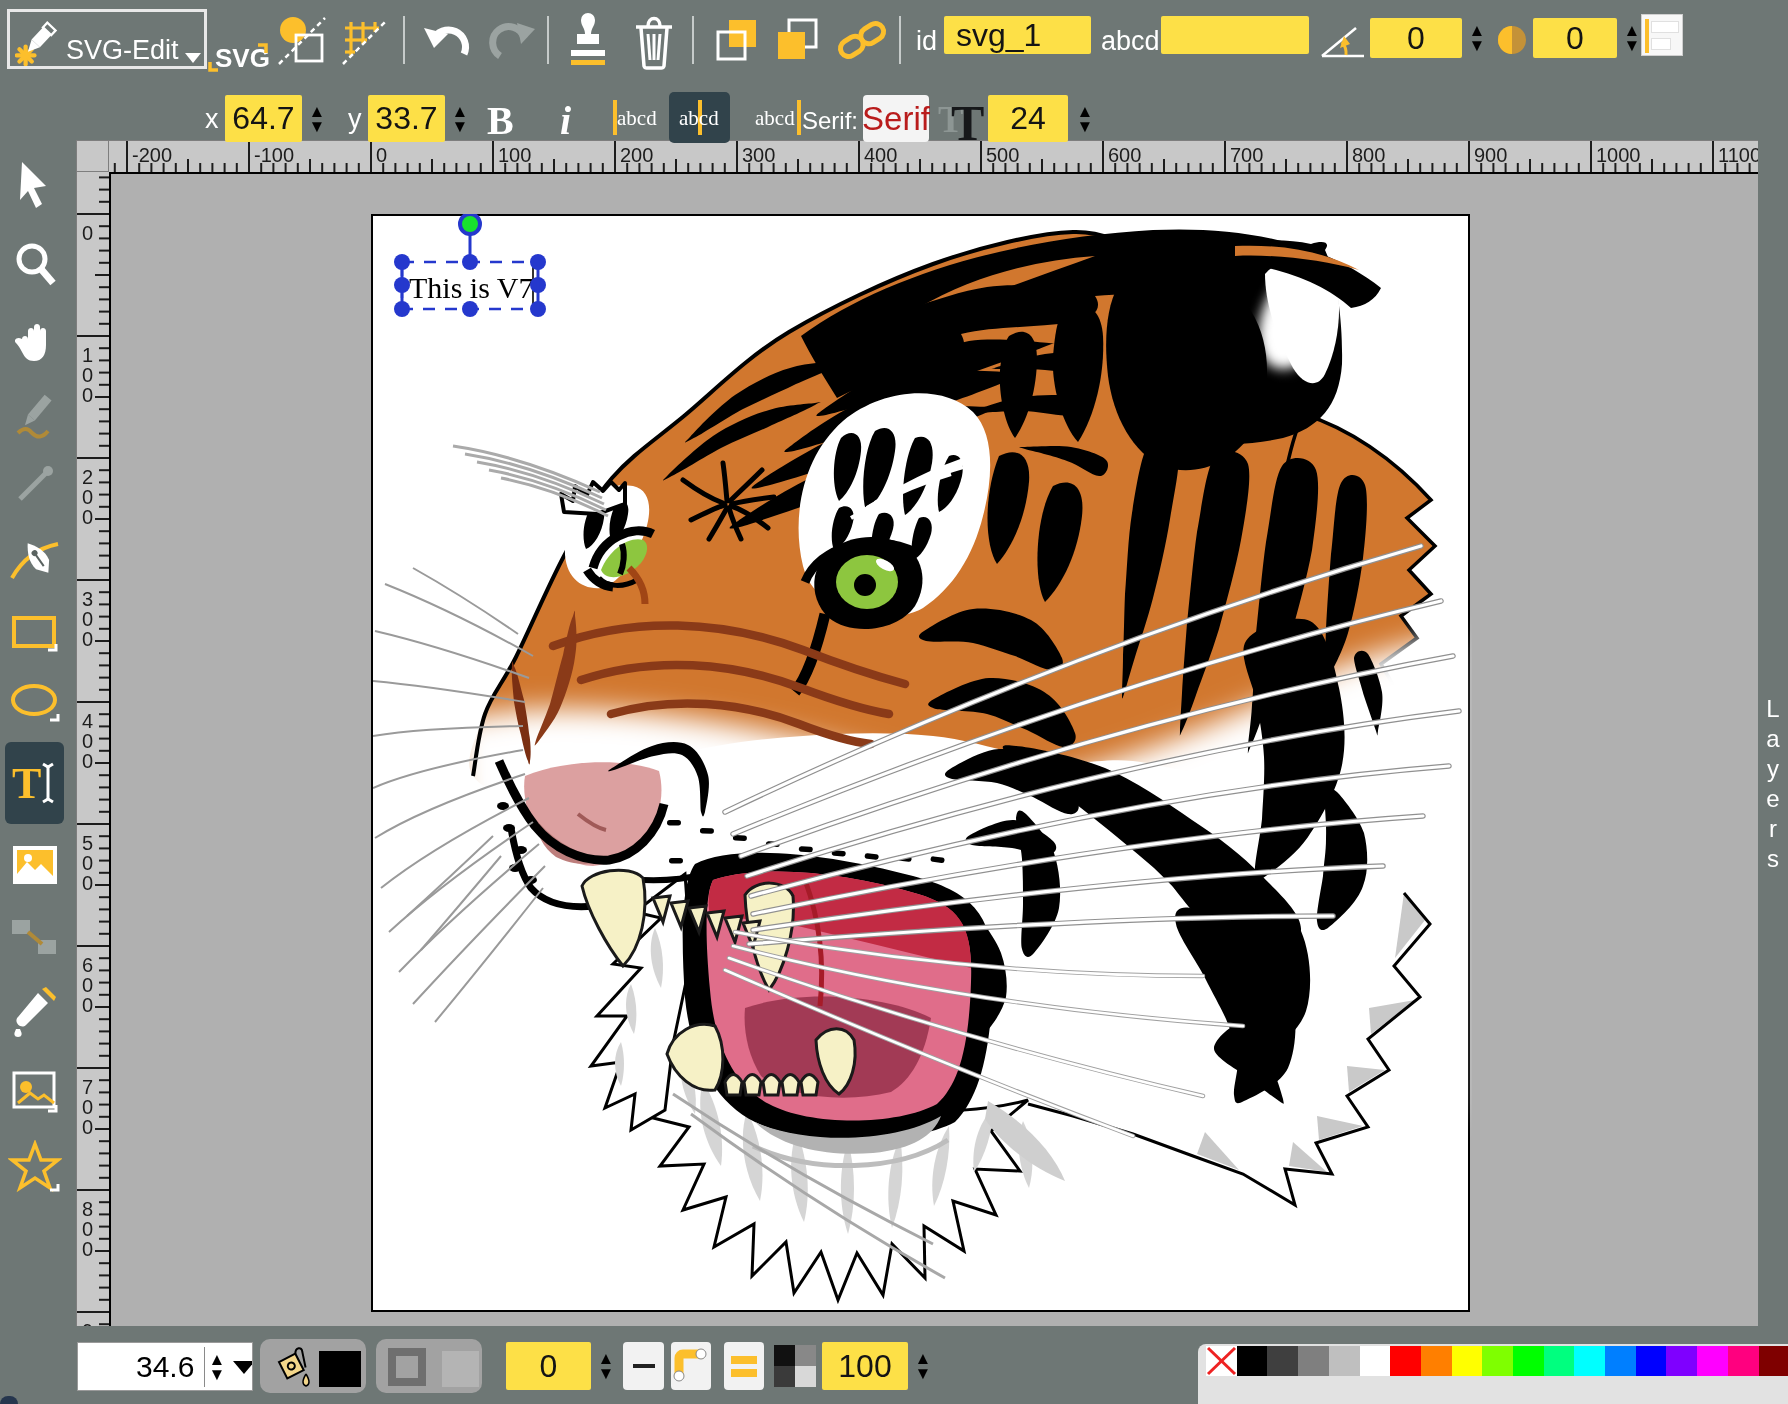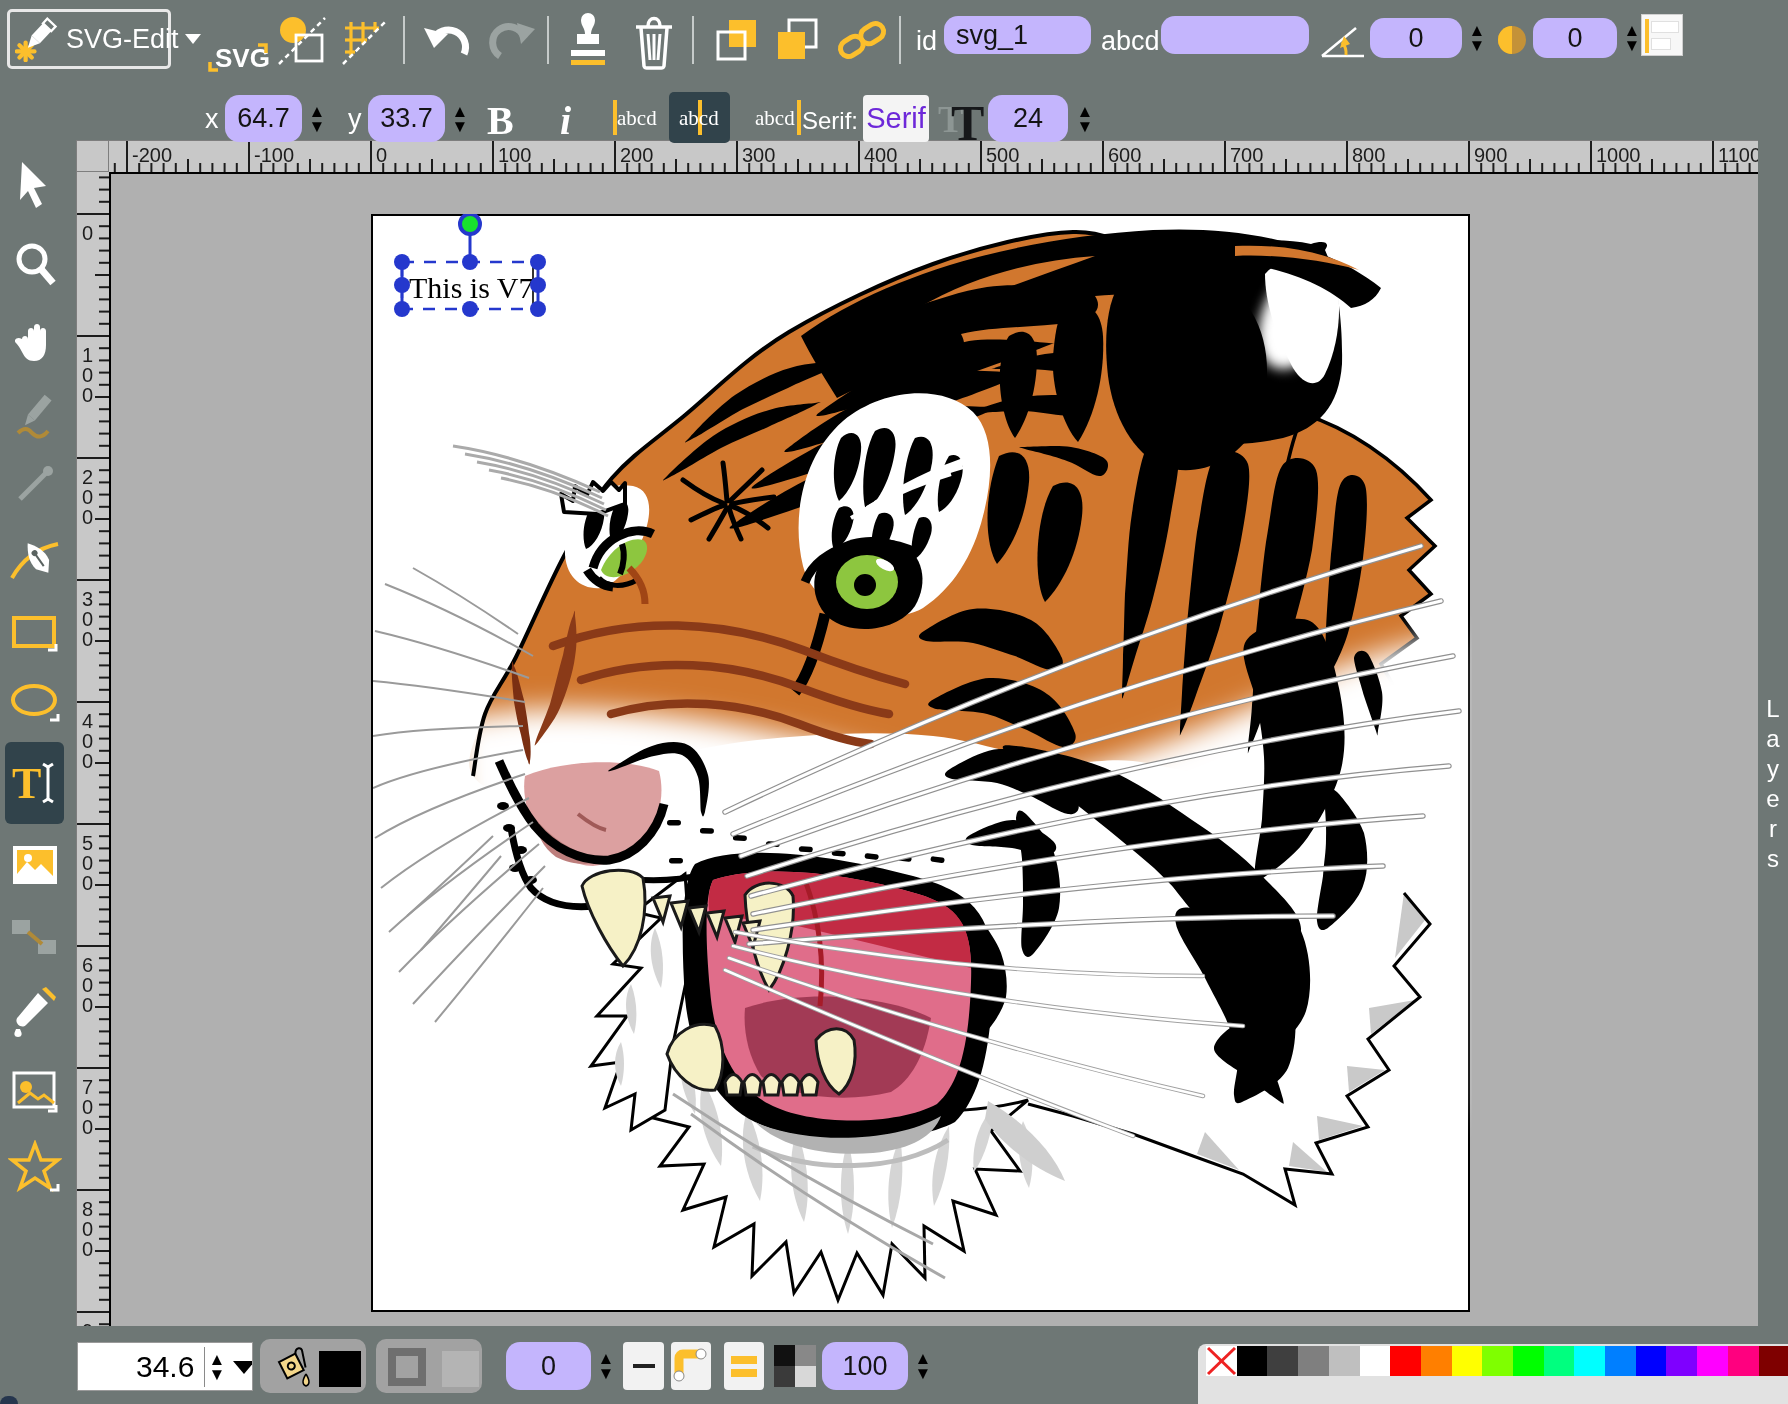--- a/index.html
+++ b/index.html
@@ -1,19 +1,19 @@
 <!DOCTYPE html>
 <html><head><meta charset="utf-8"><style>
 
 *{margin:0;padding:0;box-sizing:border-box}
 html,body{width:1788px;height:1404px;overflow:hidden;background:#6e7775;
  font-family:"Liberation Sans",sans-serif;}
 .abs{position:absolute}
 .wlab{color:#fff;font-size:27px}
-.inp{background:#c4b5fd;border-radius:14px;color:#141414;font-size:27px;
+.inp{background:#fde047;border-radius:2px;color:#141414;font-size:32px;
  display:flex;align-items:center;justify-content:center}
 .spin{width:30px;display:flex;flex-direction:column;align-items:center;justify-content:center;color:#000}
 .spin span{font-size:17px;line-height:15px}
 svg{display:block}
 
 </style></head><body>
 <div class="abs" style="left:0;top:0;width:1788px;height:140px;background:#6e7775"></div>
 <div class="abs" style="left:0;top:140px;width:76px;height:1186px;background:#6e7775"></div>
 <div class="abs" style="left:1758px;top:140px;width:30px;height:1186px;background:#6e7775"></div>
 <div class="abs" style="left:0;top:1326px;width:1788px;height:78px;background:#6e7775"></div>
@@ -558,21 +558,21 @@
       <circle cx="167" cy="48" r="8" fill="#2538cd"></circle>
       <circle cx="31" cy="71" r="8" fill="#2538cd"></circle>
       <circle cx="167" cy="71" r="8" fill="#2538cd"></circle>
       <circle cx="31" cy="95" r="8" fill="#2538cd"></circle>
       <circle cx="99" cy="95" r="8" fill="#2538cd"></circle>
       <circle cx="167" cy="95" r="8" fill="#2538cd"></circle>
       <line x1="31" y1="48" x2="31" y2="95" stroke="#2538cd" stroke-width="3"></line>
       <line x1="167" y1="48" x2="167" y2="95" stroke="#2538cd" stroke-width="3"></line>
 </svg>
   </div>
-<div class="abs" style="left:7px;top:9px;width:164px;height:60px;border:2px solmm #e8e8e8;border-style:solid;border-color:#e8e8e8;border-radius:5px;display:flex;align-items:center">
+<div class="abs" style="left:7px;top:9px;width:200px;height:60px;border:2px solmm #e8e8e8;border-style:solid;border-color:#e8e8e8;border-radius:0;display:flex;align-items:flex-end">
 <svg width="46" height="46" viewBox="0 0 26 26" style="margin-left:5px;flex:none">
  <g stroke="#fcbf2c" stroke-width="2.4" stroke-linecap="round">
   <line x1="6" y1="15" x2="6" y2="25"></line>
         <line x1="1" y1="20" x2="11" y2="20"></line>
   <line x1="2.5" y1="16.5" x2="9.5" y2="23.5"></line>
         <line x1="9.5" y1="16.5" x2="2.5" y2="23.5"></line>
  </g>
  <g transform="rotate(43 13 11)">
   <rect x="10.4" y="0.5" width="6.4" height="13" fill="#fff"></rect>
   <rect x="10.4" y="0.5" width="6.4" height="3.6" fill="#6e7775" stroke="#fff" stroke-width="1.3"></rect>
@@ -717,21 +717,21 @@
 <div class="abs" style="left:607px;top:92px;width:61px;height:51px;"></div>
 <div class="abs" style="left:613px;top:100px;width:4px;height:35px;background:#fcbf2c"></div>
 <span class="abs" style="left:617px;top:106px;color:#fff;font-size:21px;font-family:'Liberation Serif',serif">abcd</span>
 <div class="abs" style="left:669px;top:92px;width:61px;height:51px;background:#31434b;border-radius:5px;"></div>
 <div class="abs" style="left:698px;top:100px;width:4px;height:35px;background:#fcbf2c"></div>
 <span class="abs" style="left:679px;top:106px;color:#fff;font-size:21px;font-family:'Liberation Serif',serif">abcd</span>
 <div class="abs" style="left:745px;top:92px;width:61px;height:51px;"></div>
 <div class="abs" style="left:797px;top:100px;width:4px;height:35px;background:#fcbf2c"></div>
 <span class="abs" style="left:755px;top:106px;color:#fff;font-size:21px;font-family:'Liberation Serif',serif">abcd</span>
 <span class="abs" style="position:absolute;left:802px;top:107px;color:#fff;font-size:24px">Serif:</span>
-<div class="abs" style="left:863px;top:95px;width:66px;height:47px;background:#f4f4f4;border-radius:4px;display:flex;align-items:center;justify-content:center;font-size:29px;color:#6d28d9">Serif</div>
+<div class="abs" style="left:863px;top:95px;width:66px;height:47px;background:#f4f4f4;border-radius:4px;display:flex;align-items:center;justify-content:center;font-size:33px;color:#b91c1c">Serif</div>
 <div class="abs" style="left:938px;top:94px">
     <svg width="50" height="50">
 <text x="0" y="38" font-size="38" fill="#8d9694" font-family="Liberation Serif,serif" font-weight="bold">T</text>
 <text x="13" y="46" font-size="50" fill="#16181a" font-family="Liberation Serif,serif" font-weight="bold">T</text>
 </svg>
   </div>
 <div class="abs inp" style="left:988px;top:95px;width:80px;height:47px">24</div>
 <div class="abs spin" style="left:1070px;top:95px;height:47px">
     <span>▲</span>
     <span>▼</span>

